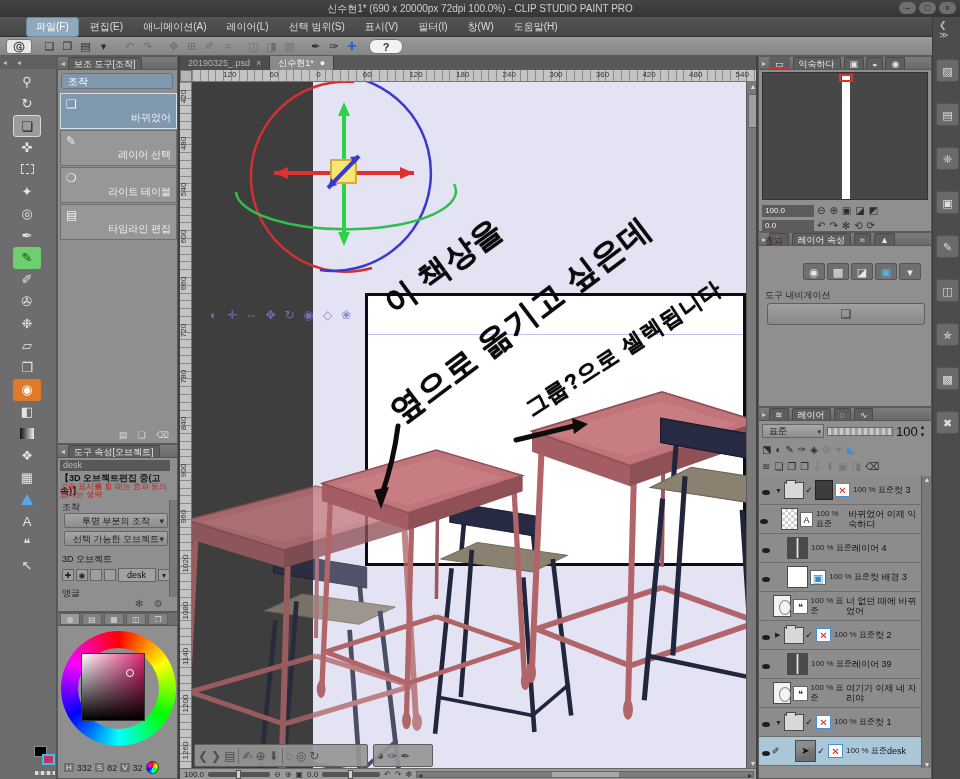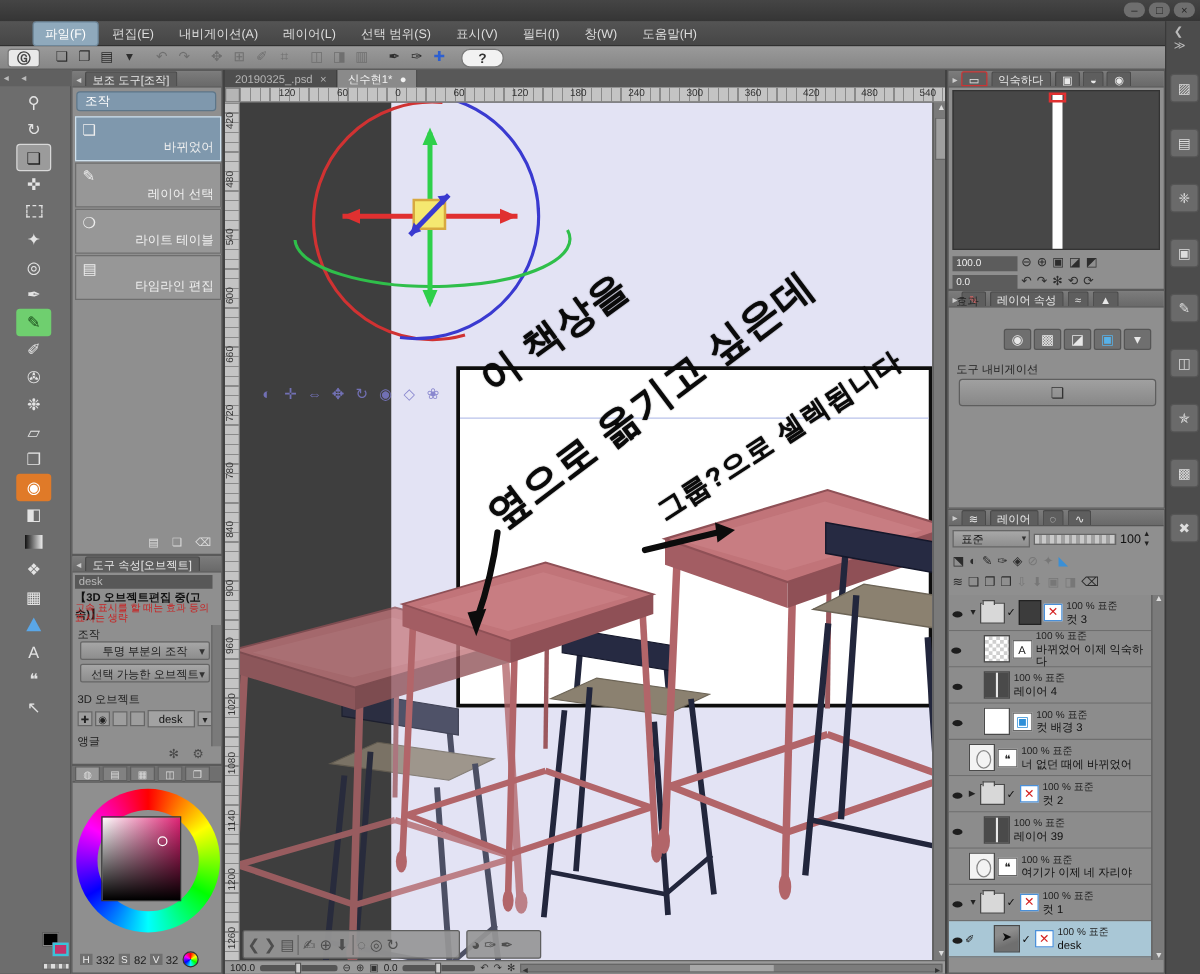--- a/index.html
+++ b/index.html
@@ -147,21 +147,21 @@
  border:1px solid #5e5e5e;border-radius:3px;text-align:center;font-size:12px;color:#333;line-height:21px}
 .lp-lab{position:absolute;left:6px;font-size:9px;color:#222}
 
 #lypanel{left:758px;top:407px;width:174px;height:372px}
 #ly-blend{position:absolute;left:3px;top:15px;width:168px;height:16px;display:flex;align-items:center;gap:3px}
 #blendsel{width:62px;height:14px;background:linear-gradient(#a8a8a8,#8e8e8e);border:1px solid #666;
  font-size:9px;color:#111;padding-left:6px;line-height:13px;position:relative}
 #blendsel i{position:absolute;right:2px;font-style:normal;font-size:7px;color:#333}
 #opaslider{width:66px;height:9px;background:repeating-linear-gradient(90deg,#c9c9c9 0 3px,#a0a0a0 3px 6px);
  border:1px solid #666;position:relative}
-#opaval{font-size:10px;color:#111}
+#opaval{font-size:13px;color:#111}
 .lyicons{position:absolute;left:3px;width:168px;height:16px;display:flex;align-items:center;gap:4px;font-size:10px;color:#2c2c2c}
 .lyicons .dim{color:#777}.lyicons .blue{color:#3a8fd6}
 #lylist{position:absolute;left:0;top:68px;width:164px;height:292px;overflow:hidden}
 #lyscroll{position:absolute;right:0;top:68px;width:10px;height:292px;background:#7a7a7a;border-left:1px solid #5e5e5e}
 .lrow{height:29px;display:flex;align-items:center;background:#8c8c8c;border-bottom:1px solid #6e6e6e;position:relative}
 .lrow.sel{background:#a9c7d6}
 .cell.eye{width:13px;text-align:center}
 .eyedot{display:inline-block;width:8px;height:5px;background:#1d1d1d;border-radius:50%}
 .editmark{font-size:9px;color:#222;width:8px}
 .ind0{width:3px}.ind1{width:15px}
@@ -175,44 +175,45 @@
 .t-face{background:#f3f3f3;position:relative}
 .t-face::after{content:"";position:absolute;left:5px;top:4px;width:10px;height:13px;border:1px solid #888;border-radius:50%}
 .t-desk3d{background:linear-gradient(160deg,#8d8d8d 30%,#6f6f6f 70%);color:#0c0c0c;font-size:10px;line-height:20px}
 .chk{font-size:9px;color:#111;width:10px;text-align:center}
 .mthumb{width:18px;height:20px;background:#3c3c3c;border:1px solid #222;margin-left:1px}
 .sicon{width:16px;height:15px;background:#fff;border:1px solid #666;font-size:9px;line-height:14px;
  text-align:center;color:#222;margin-left:2px}
 .sicon.blu{color:#2e8fd8;font-size:11px}
 .xic{width:15px;height:14px;background:#fff;border:1px solid #4a90d9;color:#d42222;font-size:10px;
  font-weight:bold;line-height:13px;text-align:center;margin-left:2px}
-.ltxt{display:flex;flex-direction:column;margin-left:3px;line-height:10px}
+.ltxt{display:flex;flex-direction:row;margin-left:3px;line-height:10px}
 .pct{font-size:8px;color:#1f1f1f}
 .lname{font-size:9px;color:#101010}
 
 #rightstrip{left:932px;top:17px;width:28px;height:762px;background:#4c4c4c;border-left:1px solid #3a3a3a}
 #rs-arrows{position:absolute;left:6px;top:3px;color:#bbb;font-size:9px;letter-spacing:2px}
 .matbtn{position:absolute;left:3px;width:23px;height:23px;background:#6a6a6a;border:1px solid #555;
  border-radius:3px;color:#ddd;font-size:11px;text-align:center;line-height:22px}
 .gap{position:absolute;background:#424242}
 </style>
 </head>
 <body>
 
 <div id="titlebar" class="abs">
+  <span>신수현1* (690 x 20000px 72dpi 100.0%)  - CLIP STUDIO PAINT PRO</span>
   <span id="winbtns">
       <span>–</span>
       <span>□</span>
       <span>×</span>
     </span>
 </div>
 <div id="menubar" class="abs">
     <div class="mi active">파일(F)</div>
     <div class="mi">편집(E)</div>
-    <div class="mi">내비게이션(A)</div>
+    <div class="mi">애니메이션(A)</div>
     <div class="mi">레이어(L)</div>
     <div class="mi">선택 범위(S)</div>
     <div class="mi">표시(V)</div>
     <div class="mi">필터(I)</div>
     <div class="mi">창(W)</div>
     <div class="mi">도움말(H)</div>
   </div>
 <div id="cmdbar" class="abs">
     <span class="cgrp">
       <span class="cic logo">Ⓖ</span>

